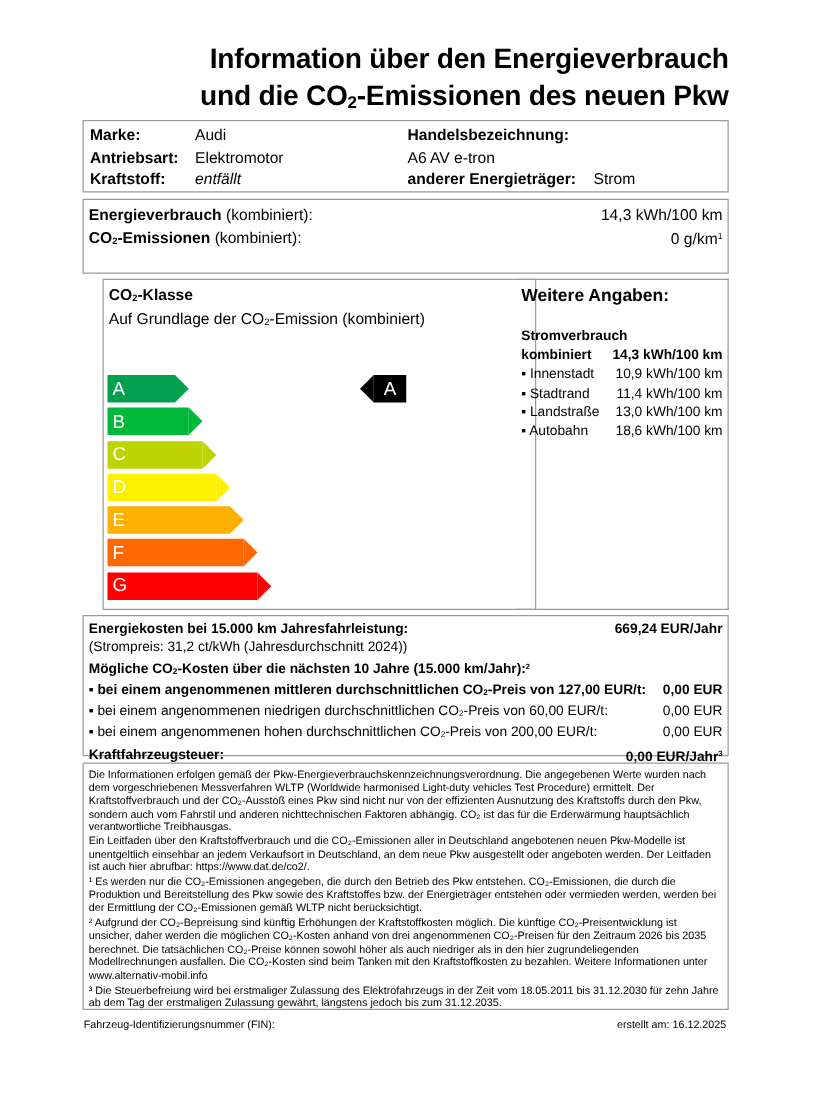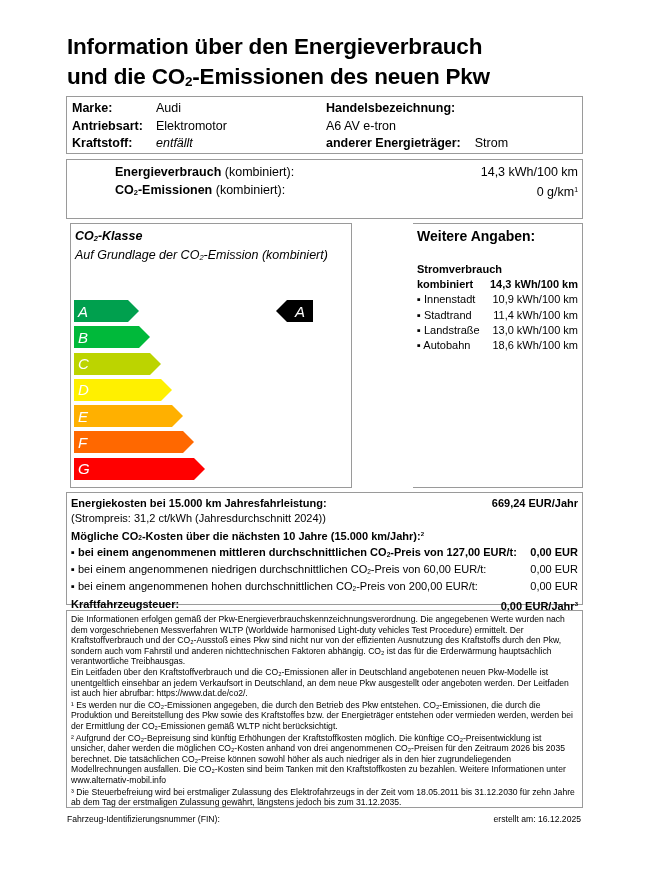--- a/index.html
+++ b/index.html
@@ -1,37 +1,37 @@
 <!DOCTYPE html>
 <html><head>
 <meta charset="utf-8">
 <style>
   html, body { margin: 0; padding: 0; background: #ffffff; }
   body { width: 650px; height: 888px; position: relative; font-family: "Liberation Sans", sans-serif; color: #000; overflow: hidden; }
-  .page { position: absolute; left: 67px; top: 32px; width: 516px; }
+  .page { position: absolute; left: 67px; top: 32px; width: 516px; text-align: right; }
   .title { font-family: "Liberation Sans", sans-serif; font-weight: bold; font-size: 22.5px; line-height: 30px; letter-spacing: -0.2px; margin: 0 0 3px 0; }
   .title sub, .t-sub { font-size: 0.6em; vertical-align: -0.15em; }
   .box { border: 1px solid #9a9a9a; box-sizing: border-box; }
   
   .vehicle { position: absolute; left: 66px; top: 96px; width: 517px; height: 58px; padding: 3px 5px; }
   .vrow { display: flex; font-size: 12.5px; line-height: 17.5px; }
   .vc1 { width: 84px; font-weight: bold; }
   .vc2 { width: 170px; }
   .vc3 { font-weight: bold; }
   .vc3n { font-weight: normal; }
   .vc4 { margin-left: 14px; }
   .ital { font-style: italic; }
   
   .consumption { position: absolute; left: 66px; top: 159px; width: 517px; height: 60px; padding: 3px 4px; }
-  .crow { display: flex; justify-content: space-between; font-size: 12.5px; line-height: 18px; margin-left: 44px; }
+  .crow { display: flex; justify-content: space-between; font-size: 12.5px; line-height: 18px; }
   .b { font-weight: bold; }
   sup.s { font-size: 0.55em; vertical-align: 0.6em; }
   .sub2 { font-size: 0.6em; vertical-align: -0.12em; }
   
-  .classbox { position: absolute; left: 70px; top: 223px; width: 282px; height: 265px; padding: 4px 4px; font-style: italic; }
+  .classbox { position: absolute; left: 82px; top: 223px; width: 347px; height: 265px; padding: 4px 4px; }
   .morebox { position: absolute; left: 413px; top: 223px; width: 170px; height: 265px; padding: 4px 4px; border-left: none; }
   .h12 { font-size: 12.5px; line-height: 17px; }
   .label-bars { position: absolute; left: 3px; top: 76px; }
   .bar { position: relative; height: 22px; margin-bottom: 4.3px; display: flex; align-items: center; }
   .bar .fill { height: 22px; display: flex; align-items: center; padding-left: 4px; box-sizing: border-box; color: #fff; font-size: 15px; font-weight: normal; }
   .bar .tip { width: 0; height: 0; border-top: 11px solid transparent; border-bottom: 11px solid transparent; }
   .pointer { position: absolute; left: 205px; top: 76px; display: flex; align-items: center; }
   .pointer .ptip { width: 0; height: 0; border-top: 11px solid transparent; border-bottom: 11px solid transparent; border-right: 11px solid #000; }
   .pointer .pfill { background: #000; color: #fff; width: 26px; height: 22px; font-size: 15px; display: flex; align-items: center; justify-content: center; }
   .more-title { font-size: 14px; font-weight: bold; line-height: 17px; }

